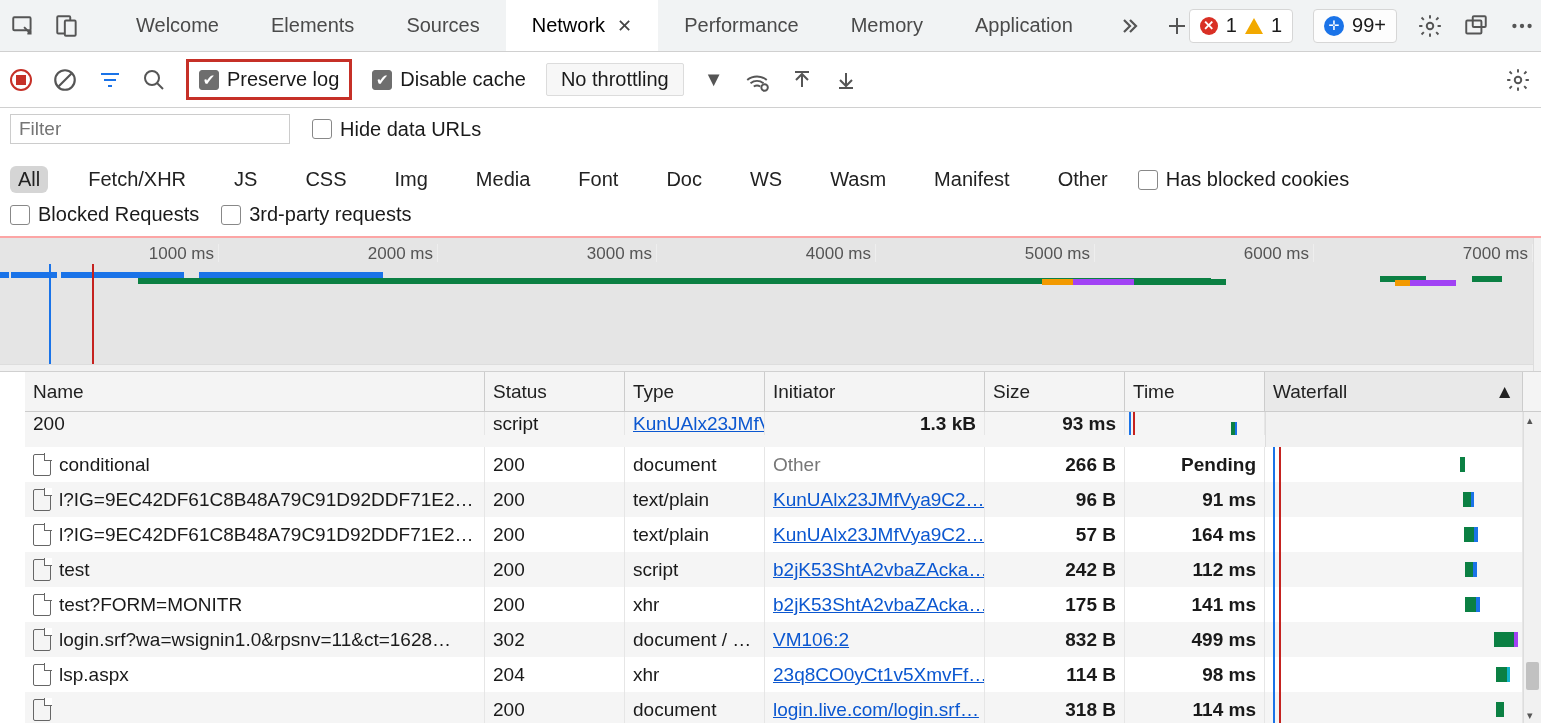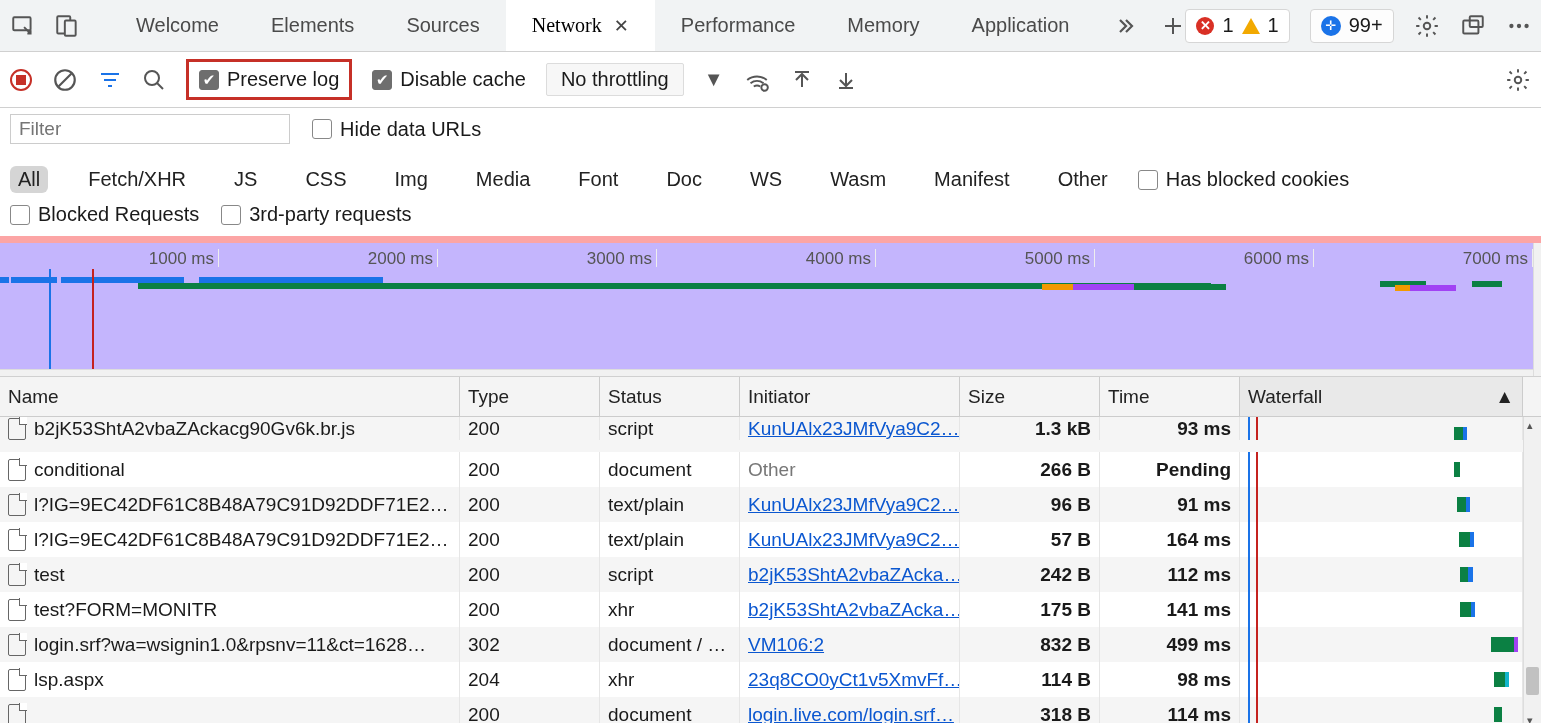--- a/index.html
+++ b/index.html
@@ -3,21 +3,21 @@
 <meta charset="utf-8">
 <style>
 * { margin:0; padding:0; box-sizing:border-box; }
 html,body { width:1541px; height:723px; font-family:"Segoe UI",Arial,sans-serif; font-size:20px; background:#fff; color:#1a1a1a; overflow:hidden; }
 
 
 .tabstrip { height:52px; display:flex; align-items:center; background:#f1f3f4; border-bottom:1px solid #d0d0d0; padding:0 10px; }
 .tabstrip .devices { display:flex; gap:18px; margin-right:30px; color:#555; }
 .tabstrip .tabs { display:flex; height:100%; }
 .tabstrip .tab { display:flex; align-items:center; padding:0 26px; height:100%; color:#4a4a4a; cursor:pointer; position:relative; }
-.tabstrip .tab.active { background:#fff; color:#000;font-family:Liberation Serif, serif; }
+.tabstrip .tab.active { background:#fff; color:#000; }
 .tabstrip .tab .close { margin-left:12px; font-size:18px; color:#444; }
 .tabstrip .spacer { flex:1; }
 .tabstrip .right { display:flex; align-items:center; gap:20px; }
 .badge-group { display:flex; align-items:center; gap:8px; background:#fdfdfd; border:1px solid #d6d6d6; border-radius:4px; padding:2px 10px; height:34px; }
 .badge-group.errwarn { background:#fff; }
 .err-dot{width:18px;height:18px;border-radius:50%;background:#d93025;display:inline-flex;align-items:center;justify-content:center;color:#fff;font-size:13px;font-weight:bold;}
 .warn-tri{width:0;height:0;border-left:9px solid transparent;border-right:9px solid transparent;border-bottom:16px solid #f2a900;display:inline-block;}
 .iss-dot{width:20px;height:20px;border-radius:50%;background:#1a73e8;display:inline-flex;align-items:center;justify-content:center;color:#fff;font-size:13px;}
 .tabstrip svg,.toolbar svg{display:block;}
 .icn{color:#555;cursor:pointer;}
@@ -26,41 +26,41 @@
 .toolbar{height:56px;display:flex;align-items:center;padding:0 10px;gap:20px;border-bottom:1px solid #d0d0d0;background:#fff;}
 .rec-btn{width:22px;height:22px;border:2px solid #c63027;border-radius:50%;display:flex;align-items:center;justify-content:center;}
 .rec-btn .inner{width:10px;height:10px;background:#c63027;}
 .cbwrap{display:flex;align-items:center;gap:8px;cursor:pointer;}
 .cbwrap.highlighted{border:3px solid #c63027;padding:6px 10px;margin:-3px 0;}
 .cb{width:20px;height:20px;border:1px solid #888;border-radius:3px;display:inline-flex;align-items:center;justify-content:center;background:#fff;color:#fff;font-size:15px;}
 .cb.checked{background:#6e6e6e;border-color:#6e6e6e;}
 .throttle-box{border:1px solid #dcdcdc;background:#f7f7f7;padding:4px 14px;border-radius:2px;}
 
 
-.filterbar{padding:6px 10px 10px 10px;border-bottom:7px solid #fca5a5;background:#fff;}
+.filterbar{padding:6px 10px 10px 10px;border-bottom:2px solid #fca5a5;background:#fff;}
 .filterbar .row{display:flex;align-items:center;gap:22px;flex-wrap:wrap;}
 .filterbar .row + .row{margin-top:10px;}
 .filter-input{width:280px;border:1px solid #ccc;padding:3px 8px;font-size:19px;color:#777;background:#fff;}
 .filter-type{padding:2px 8px;border-radius:6px;cursor:pointer;color:#222;}
 .filter-type.active{background:#d5d5d5;}
 .filterbar .cb{background:#fff;}
 
 
-.overview{height:134px;border-bottom:1px solid #d0d0d0;background:#c4b5fd;position:relative;}
+.overview{height:134px;border-bottom:1px solid #d0d0d0;background:#e5e5e5;position:relative;}
 .overview .ticks{position:absolute;top:6px;left:0;right:8px;display:flex;}
 .overview .tick{flex:1;text-align:right;font-size:17px;color:#555;padding-right:4px;border-right:1px solid #eee;height:18px;}
 .overview .bars{position:absolute;top:34px;left:0;right:8px;height:14px;}
 .overview .seg{position:absolute;top:0;height:6px;}
 .overview .vline{position:absolute;top:26px;bottom:0;width:2px;}
 .overview .right-gutter{position:absolute;right:0;top:0;bottom:0;width:8px;background:#f1f1f1;border-left:1px solid #ddd;}
 .overview .bottom-gutter{position:absolute;left:0;right:8px;bottom:0;height:7px;background:#f1f1f1;border-top:1px solid #ddd;}
 
 
 .table-wrap{height:352px;overflow:hidden;display:flex;flex-direction:column;background:#fff;}
-.thead,.trow{display:grid;grid-template-columns:460px 140px 140px 220px 140px 140px 1fr 18px;align-items:center;}
+.thead,.trow{display:grid;grid-template-columns:460px 140px 140px 220px 140px 140px 1fr 18px;align-items:center;margin-left:25px;}
 .thead{height:40px;background:#f4f4f4;border-bottom:1px solid #ccc;font-size:19px;color:#222;}
 .thead .cell{padding:0 8px;border-right:1px solid #ccc;height:100%;display:flex;align-items:center;justify-content:space-between;}
 .thead .cell:last-child{border-right:none;}
 .tbody{flex:1;overflow:hidden;position:relative;}
 .trow{height:35px;font-size:19px;}
 .trow:nth-child(odd){background:#f5f5f5;}
 .trow:nth-child(even){background:#fff;}
 .trow .cell{padding:0 8px;border-right:1px solid #e6e6e6;height:100%;display:flex;align-items:center;overflow:hidden;white-space:nowrap;text-overflow:ellipsis;}
 .trow .cell.num{justify-content:flex-end;font-weight:bold;}
 .trow .cell.link{color:#0b57d0;text-decoration:underline;cursor:pointer;}
@@ -273,46 +273,42 @@
   <div class="right-gutter"></div>
   <div class="bottom-gutter"></div>
 </div>
 
 <div class="table-wrap">
   <div class="thead">
     <div class="cell">
         <span>Name</span>
       </div>
     <div class="cell">
+        <span>Status</span>
+      </div>
+    <div class="cell">
         <span>Type</span>
-      </div>
-    <div class="cell">
-        <span>Status</span>
       </div>
     <div class="cell">
         <span>Initiator</span>
       </div>
     <div class="cell">
         <span>Size</span>
       </div>
     <div class="cell">
         <span>Time</span>
       </div>
     <div class="cell" style="background:#e9e9e9">
         <span>Waterfall</span>
         <span>▲</span>
       </div>
     <div class="cell" style="padding:0"></div>
   </div>
   <div class="tbody" id="tbody">
       <div class="trow">
-        <div class="cell">
-          <span class="file-icon"></span>
-          <span style="overflow:hidden;text-overflow:ellipsis">b2jK53ShtA2vbaZAckacg90Gv6k.br.js</span>
-        </div>
         <div class="cell">200</div>
         <div class="cell">script</div>
         <div class="cell link">KunUAlx23JMfVya9C2…</div>
         <div class="cell num">1.3 kB</div>
         <div class="cell num">93 ms</div>
         <div class="cell waterfall-cell">
           <span class="wf-v" style="left:3%;background:#1a73e8"></span>
           <span class="wf-v" style="left:5.5%;background:#c5221f"></span>
           <span class="wf-bar" style="left:76%;width:3%;background:#0b8043"></span>
           <span class="wf-bar" style="left:79%;width:1.5%;background:#1a73e8"></span>

